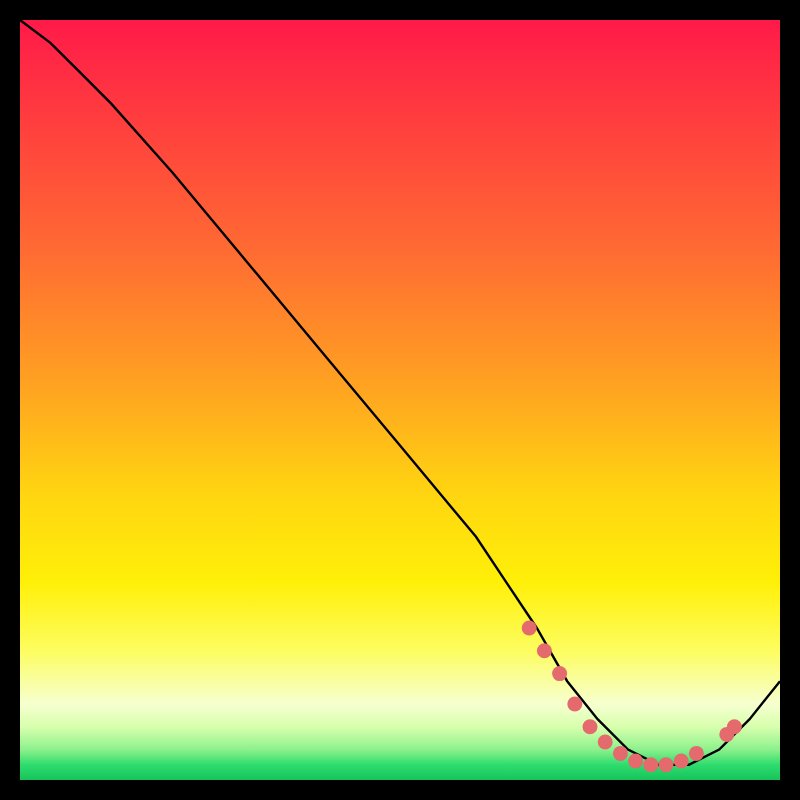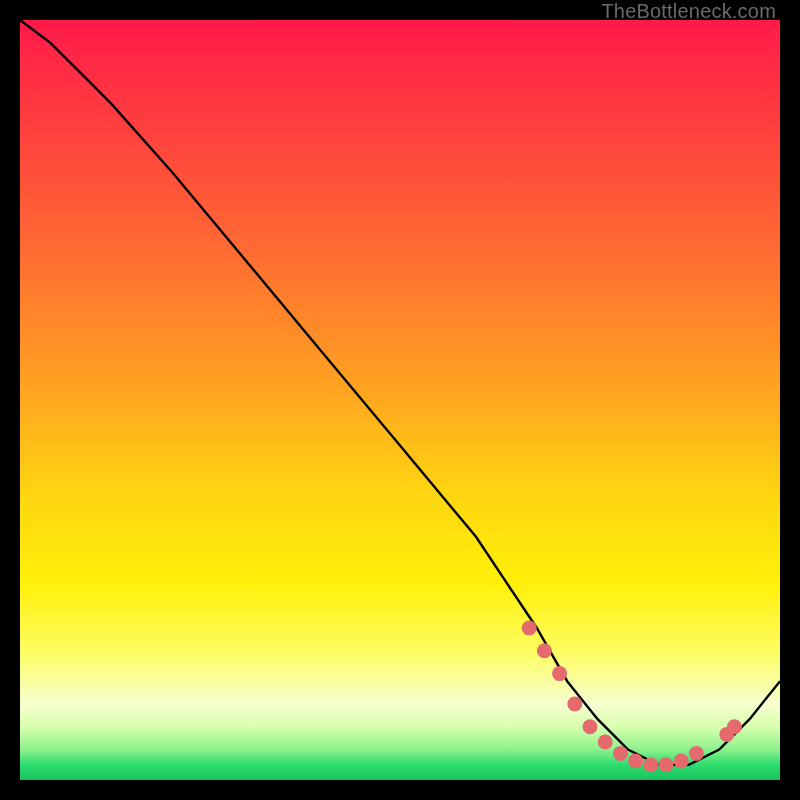--- a/index.html
+++ b/index.html
@@ -55,21 +55,20 @@
     top: 0;
     width: 760px;
     height: 760px;
     overflow: visible;
   }
 </style>
 </head>
 <body>
 
 <div class="stage">
-  <div class="watermark">TheBottleneck.com</div>
 
   <div class="plot-area">
     <svg class="curve" viewBox="0 0 760 760">
       <path id="curve-path" fill="none" stroke="#000000" stroke-width="2.4" d="M0.0 0.0 L30.4 22.8 L60.8 53.2 L91.2 83.6 L152.0 152.0 L228.0 243.2 L304.0 334.4 L380.0 425.6 L456.0 516.8 L516.8 608.0 L547.2 661.2 L577.6 699.2 L608.0 729.6 L638.4 744.8 L668.8 744.8 L699.2 729.6 L729.6 699.2 L760.0 661.2"></path>
       <g id="marker-group">
           <circle cx="509.2" cy="608.0" r="7.5" fill="#e46a6d" stroke="#c94f55" stroke-width="0"></circle>
           <circle cx="524.4" cy="630.8" r="7.5" fill="#e46a6d" stroke="#c94f55" stroke-width="0"></circle>
           <circle cx="539.6" cy="653.6" r="7.5" fill="#e46a6d" stroke="#c94f55" stroke-width="0"></circle>
           <circle cx="554.8" cy="684.0" r="7.5" fill="#e46a6d" stroke="#c94f55" stroke-width="0"></circle>
           <circle cx="570.0" cy="706.8" r="7.5" fill="#e46a6d" stroke="#c94f55" stroke-width="0"></circle>

